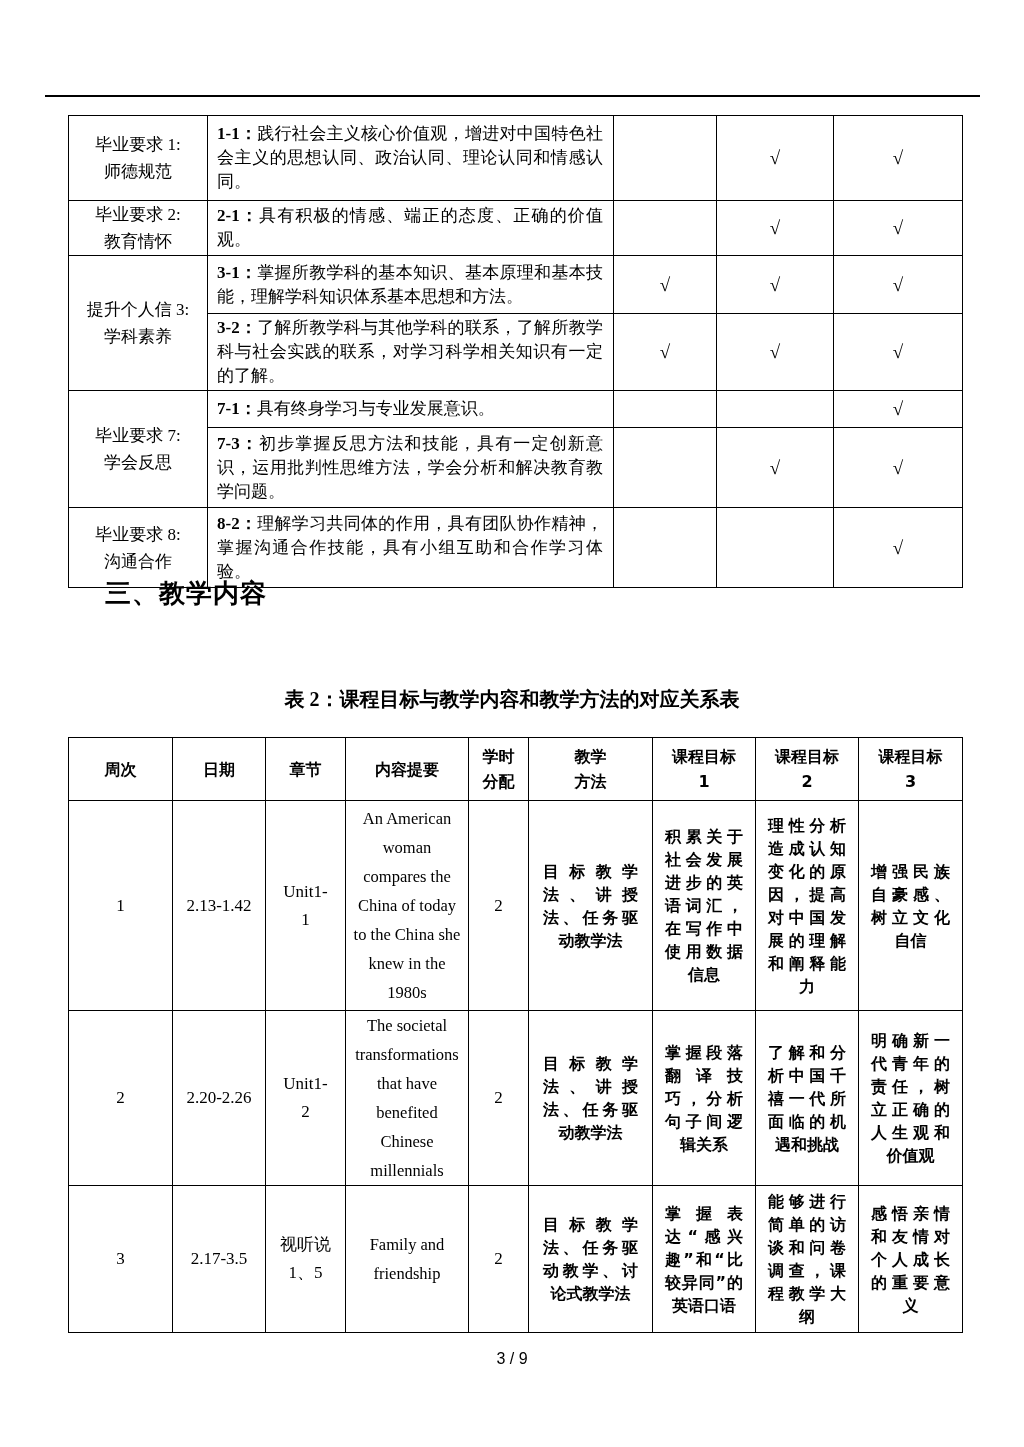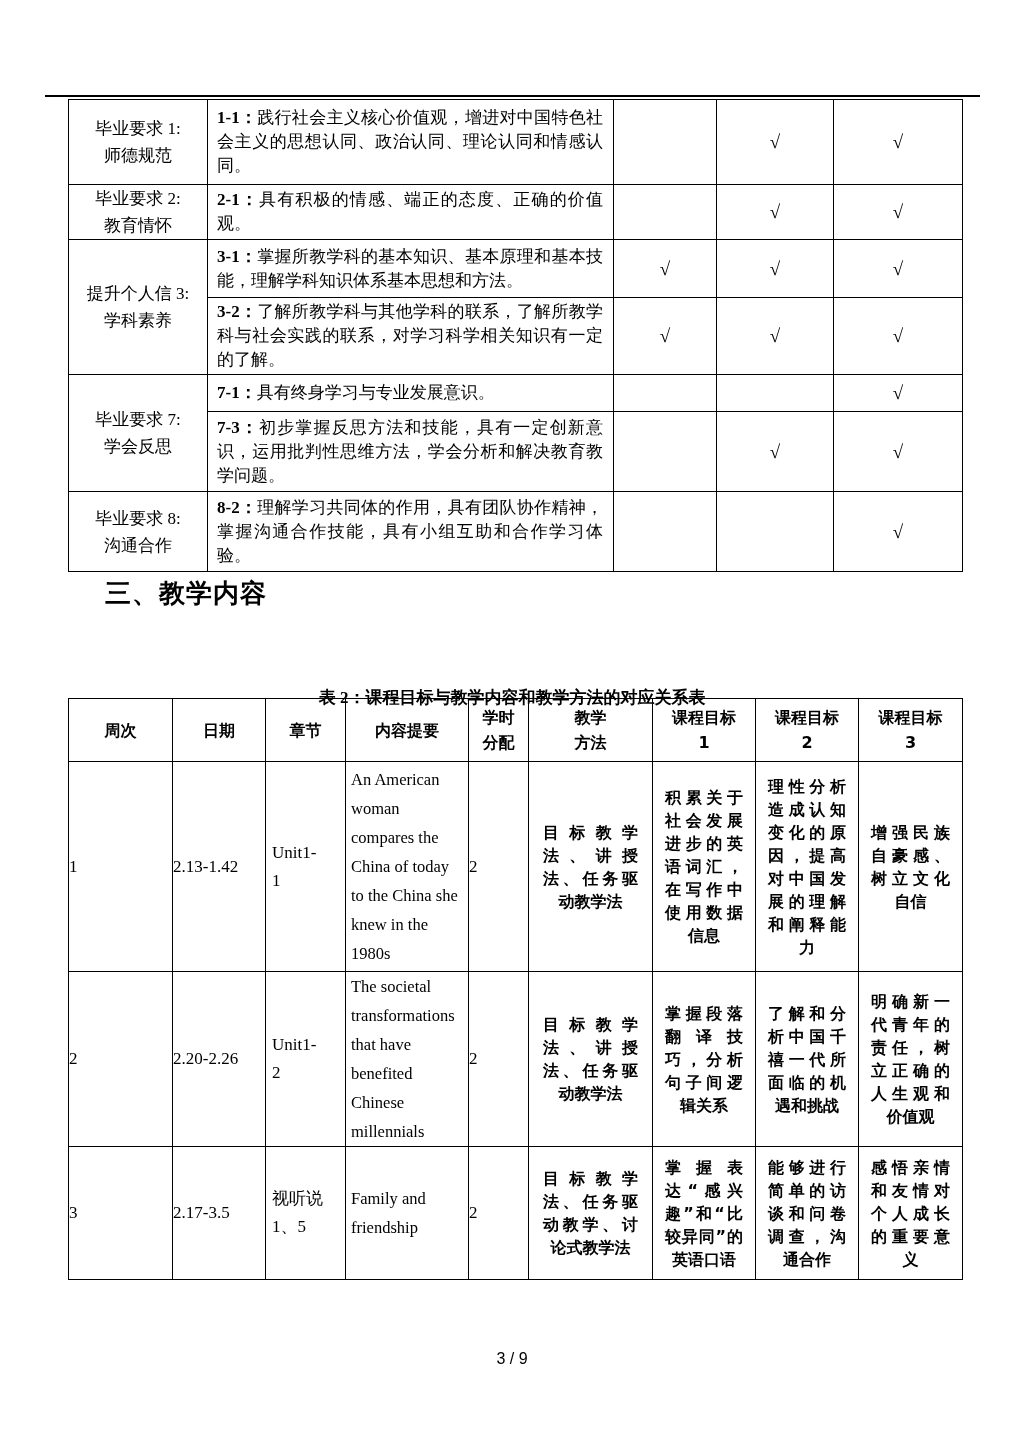--- a/index.html
+++ b/index.html
@@ -16,52 +16,52 @@
     text-align:center; font-size:14px; letter-spacing:0.5px; color:#1a1a1a;
   }
   .header-rule {
     position:absolute; top:95px; left:45px; width:935px; height:2px; background:#000;
   }
 
   table { border-collapse:collapse; table-layout:fixed; }
   td, th { border:1.5px solid #000; vertical-align:middle; overflow:hidden; }
 
   
-  .t1 { position:absolute; top:99px; left:68px; width:894px; }
+  .t1 { position:absolute; top:115px; left:68px; width:894px; }
   .t1 .req {
     text-align:center; white-space:pre-line; font-size:17px; line-height:27px;
   }
   .t1 .desc {
     text-align:justify; padding:2px 10px 2px 9px; font-size:17px; line-height:24px;
   }
   .t1 .desc .num { font-weight:bold; }
   .t1 .chk { text-align:center; font-size:19px; }
 
   
   .section-heading {
     position:absolute; top:576px; left:105px;
     font-size:26px; font-weight:bold; letter-spacing:1px;
   }
   .intro-paragraph {
     position:absolute; top:631px; left:105px; width:870px;
     font-size:25px; letter-spacing:0.5px;
   }
   .table2-caption {
     position:absolute; top:686px; left:0; width:100%; text-align:center;
-    font-size:17px; font-weight:bold;
+    font-size:20px; font-weight:bold;
   }
 
   
-  .t2 { position:absolute; top:698px; left:68px; width:894px; }
+  .t2 { position:absolute; top:737px; left:68px; width:894px; }
   .t2 th {
     font-family:"DejaVu Sans","Liberation Sans",sans-serif;
     font-weight:bold; font-size:16px; line-height:25px;
     white-space:pre-line; text-align:center;
   }
-  .t2 td { text-align:left; }
+  .t2 td { text-align:center; }
   .t2 .plain { font-size:17px; }
   .t2 .chapter { font-size:17px; white-space:pre-line; line-height:28px; padding:0 6px; }
   .t2 .summary { font-size:16.5px; line-height:29px; padding:0 5px; }
   .t2 .hei {
     font-family:"DejaVu Sans","Liberation Sans",sans-serif;
     font-weight:bold; font-size:16px; line-height:23px;
     text-align:justify; text-align-last:center; padding:4px 12px;
   }
   .t2 .method { padding:20px 14px; }
 
@@ -198,21 +198,21 @@
         <td class="hei">明确新一代青年的责任，树立正确的人生观和价值观</td>
       </tr>
       <tr style="height:132px">
         <td class="plain">3</td>
         <td class="plain">2.17-3.5</td>
         <td class="chapter">视听说 1、5</td>
         <td class="summary">Family and friendship</td>
         <td class="plain">2</td>
         <td class="hei method">目标教学法、任务驱动教学、讨论式教学法</td>
         <td class="hei">掌握表达“感兴趣”和“比较异同”的英语口语</td>
-        <td class="hei">能够进行简单的访谈和问卷调查，沟通合作</td>
+        <td class="hei">能够进行简单的访谈和问卷调查，课程教学大纲</td>
         <td class="hei">感悟亲情和友情对个人成长的重要意义</td>
       </tr>
     </tbody>
   </table>
 
   <div class="doc-footer">3 / 9</div>
 
 </div>
 
 </body></html>

